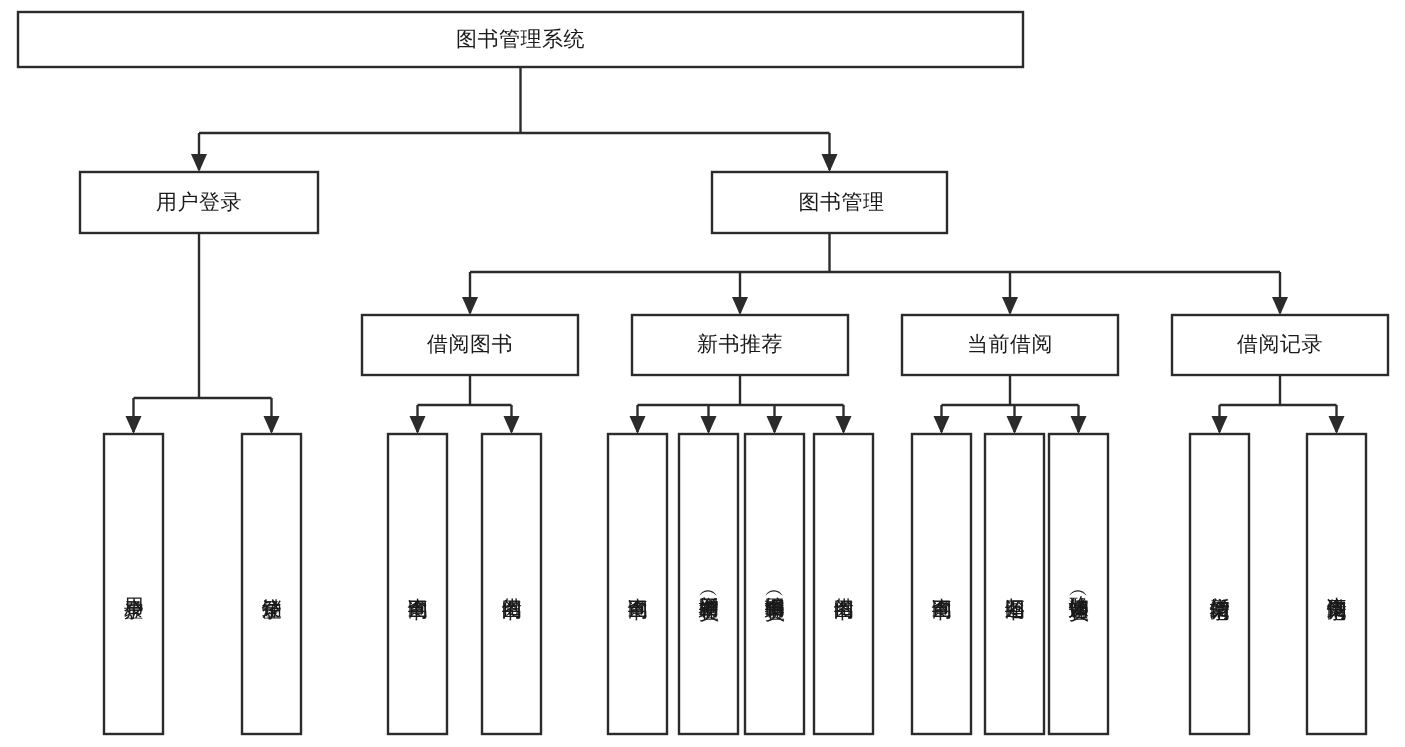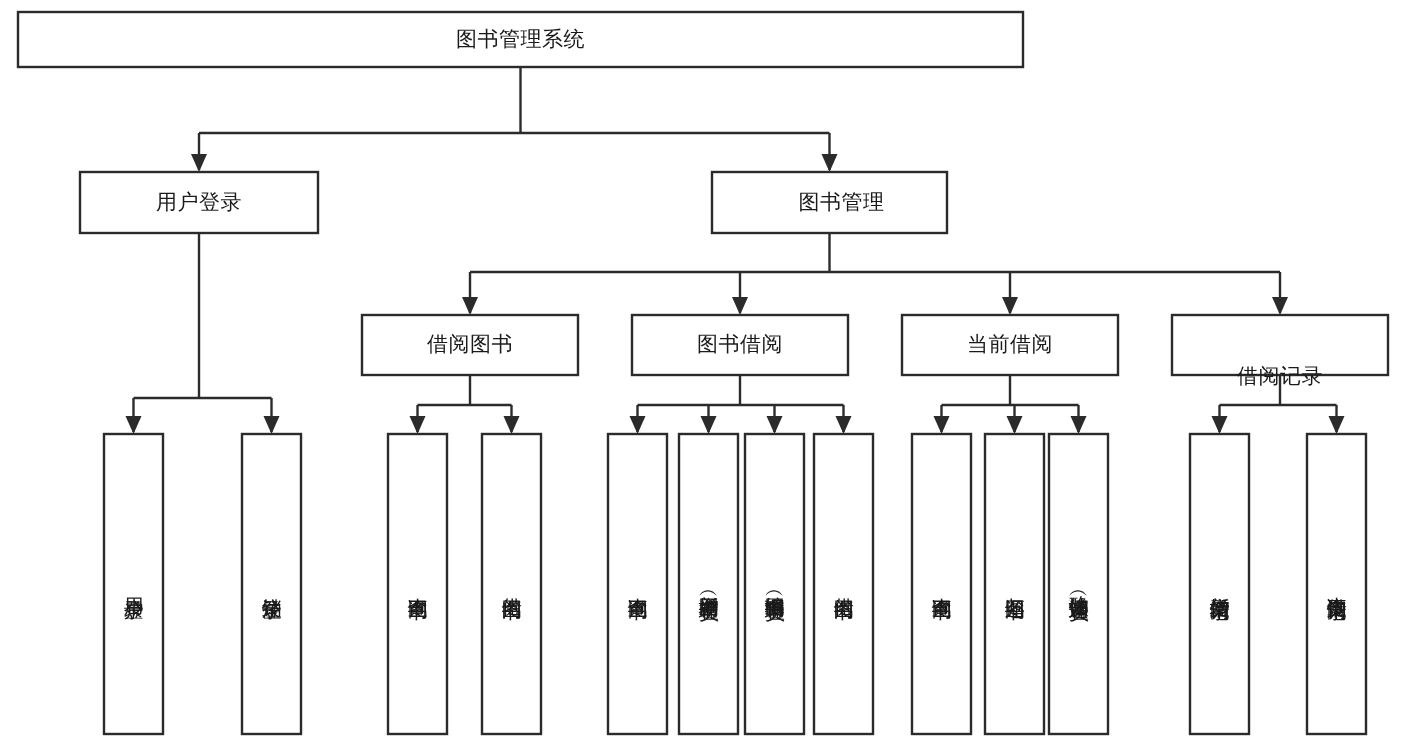--- a/index.html
+++ b/index.html
@@ -154,23 +154,23 @@
       <path d="M1219.5 405 V432" class="conn"></path>
       <polygon points="1211.5,416 1227.5,416 1219.5,434" class="arrow-head"></polygon>
       <path d="M1336.5 405 V432" class="conn"></path>
       <polygon points="1328.5,416 1344.5,416 1336.5,434" class="arrow-head"></polygon>
     </svg>
   <div id="label-layer">
       <div class="node-label-h" style="left: 18px; top: 12px; width: 1005px; height: 55px;">图书管理系统</div>
       <div class="node-label-h" style="left: 80px; top: 172px; width: 238px; height: 61px;">用户登录</div>
       <div class="node-label-h" style="left: 712px; top: 172px; width: 235px; height: 61px; padding-left: 12px;">图书管理</div>
       <div class="node-label-h" style="left: 362px; top: 315px; width: 216px; height: 60px;">借阅图书</div>
-      <div class="node-label-h" style="left: 632px; top: 315px; width: 216px; height: 60px;">图书借阅</div>
+      <div class="node-label-h" style="left: 632px; top: 315px; width: 216px; height: 60px;">新书推荐</div>
       <div class="node-label-h" style="left: 902px; top: 315px; width: 216px; height: 60px; text-align: center;">当前借阅</div>
-      <div class="node-label-h" style="left: 1172px; top: 315px; width: 216px; height: 60px; margin-top: 32px;">借阅记录</div>
+      <div class="node-label-h" style="left: 1172px; top: 315px; width: 216px; height: 60px;">借阅记录</div>
       <div class="node-label-v" style="left: 104px; top: 444px; width: 59px; height: 280px;">用户登录</div>
       <div class="node-label-v" style="left: 242px; top: 444px; width: 59px; height: 280px;">注销登录</div>
       <div class="node-label-v" style="left: 388px; top: 444px; width: 59px; height: 280px;">查询图书</div>
       <div class="node-label-v" style="left: 482px; top: 444px; width: 59px; height: 280px;">借阅图书</div>
       <div class="node-label-v" style="left: 608px; top: 444px; width: 59px; height: 280px;">查询图书</div>
       <div class="node-label-v" style="left: 679px; top: 444px; width: 59px; height: 280px;">新增图书（管理员）</div>
       <div class="node-label-v" style="left: 745px; top: 444px; width: 59px; height: 280px;">编辑图书（管理员）</div>
       <div class="node-label-v" style="left: 814px; top: 444px; width: 59px; height: 280px;">借阅图书</div>
       <div class="node-label-v" style="left: 912px; top: 444px; width: 59px; height: 280px;">查询图书</div>
       <div class="node-label-v" style="left: 985px; top: 444px; width: 59px; height: 280px;">归还图书</div>

